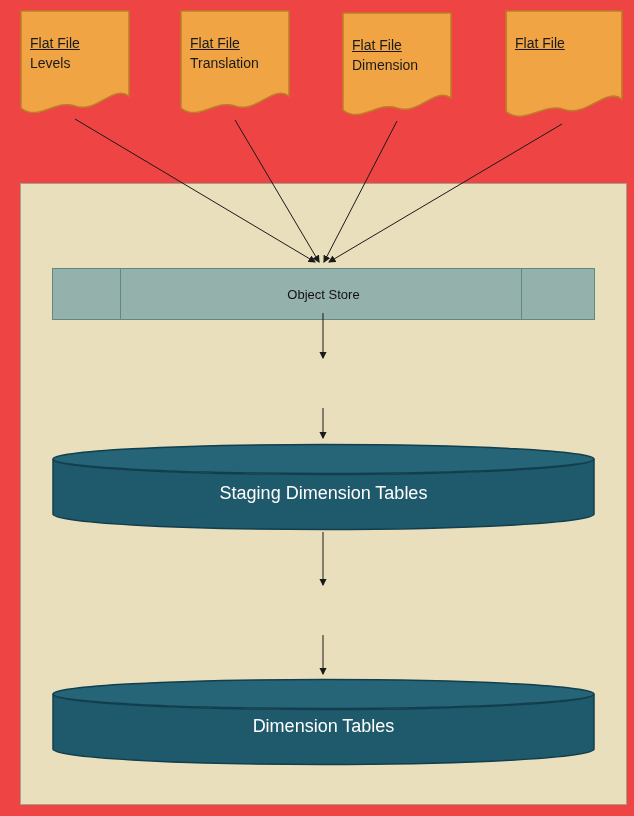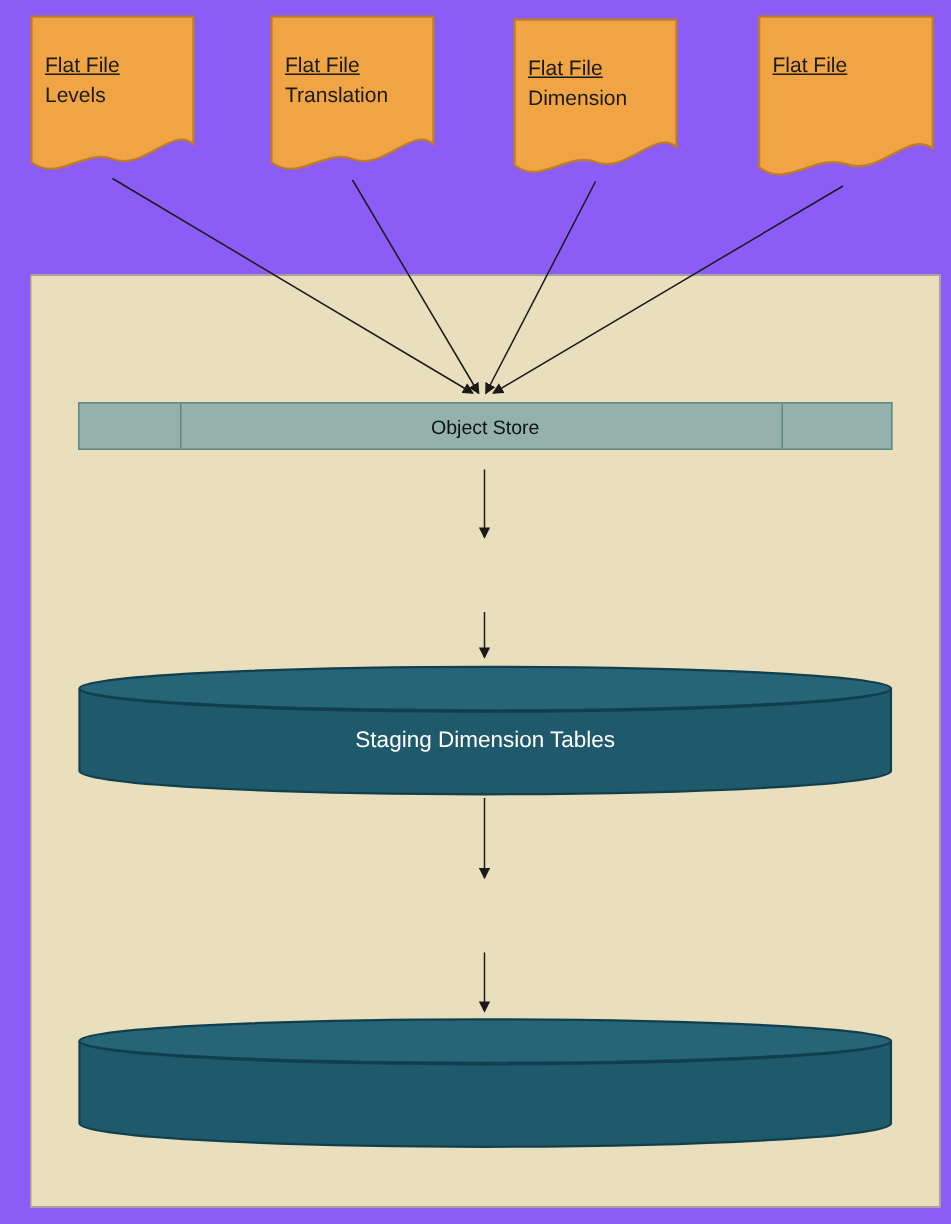--- a/index.html
+++ b/index.html
@@ -1,54 +1,54 @@
 <!DOCTYPE html>
 <html><head>
 <meta charset="utf-8">
 <style>
   * { box-sizing: border-box; }
   html,body { margin:0; padding:0; background:#ffffff; }
   .canvas {
-    position:relative; width:634px; height:816px; background:#8b5cf6;
+    position:relative; width:634px; height:816px; background:#ef4444;
     font-family:"Liberation Sans", sans-serif; overflow:hidden;text-decoration:underline;
   }
 
   
   .doc { position:absolute; width:110px; height:112px; }
   .doc svg { position:absolute; left:0; top:0; width:100%; height:100%; }
   .doc-text { position:absolute; left:10px; top:24px; right:6px; font-size:14px; color:#1a1a1a; line-height:1.4; }
   .doc-title { text-decoration:underline; }
 
   
   .container-box {
     position:absolute; left:20px; top:183px; width:607px; height:622px;
     background:#e9dfbc; border:1px solid #a6a089;
   }
 
   
   .process {
-    position:absolute; left:52px; width:543px; height:32px;
+    position:absolute; left:52px; width:543px; height:52px;
     background:#95b1ab; border:1px solid #5d8a82;
     display:flex; align-items:center; justify-content:center;
     font-size:13px; color:#111111;
   }
   .process .vline { position:absolute; top:0; bottom:0; width:1px; background:#5d8a82; }
   .vline.l { left:67px; }
   .vline.r { right:72px; }
   .p1 { top:268px; }
   .p2 { top:363px; }
   .p3 { top:590px; }
 
   
   .cyl { position:absolute; left:52px; width:543px; }
   .cyl svg { display:block; width:100%; }
   .cyl-label {
     position:absolute; left:0; right:0; top:16px; bottom:4px;
     display:flex; align-items:center; justify-content:center;
-    color:#ffffff; font-size:15px;
+    color:#ffffff; font-size:18px;
   }
   .c1 { top:443px; height:88px; }
   .c2 { top:678px; height:85px; }
 
   
   .arrows { position:absolute; left:0; top:0; width:634px; height:816px; pointer-events:none; z-index:10; }
 </style>
 </head>
 <body>
 
@@ -109,20 +109,21 @@
       <ellipse cx="271.5" cy="16" rx="270.5" ry="14.5" fill="#266477" stroke="#123f4d" stroke-width="1.5"></ellipse>
     </svg>
     <div class="cyl-label">Staging Dimension Tables</div>
   </div>
 
   <div class="cyl c2">
     <svg viewBox="0 0 543 88" preserveAspectRatio="none">
       <path d="M1,16 V71 A270.5,15.5 0 0 0 542,71 V16 A270.5,15.5 0 0 1 1,16 Z" fill="#1f5a6c" stroke="#123f4d" stroke-width="1.5"></path>
       <ellipse cx="271.5" cy="16" rx="270.5" ry="14.5" fill="#266477" stroke="#123f4d" stroke-width="1.5"></ellipse>
     </svg>
+    <div class="cyl-label">Dimension Tables</div>
   </div>
 
   <svg class="arrows" viewBox="0 0 634 816">
     <defs>
       <marker id="arrow" viewBox="0 0 10 10" refX="8.5" refY="5" markerWidth="7.5" markerHeight="7.5" orient="auto-start-reverse">
         <path d="M0,0 L10,5 L0,10 z" fill="#1a1a1a"></path>
       </marker>
     </defs>
 
     <line x1="75" y1="119" x2="315" y2="262" stroke="#1a1a1a" stroke-width="1" marker-end="url(#arrow)"></line>

